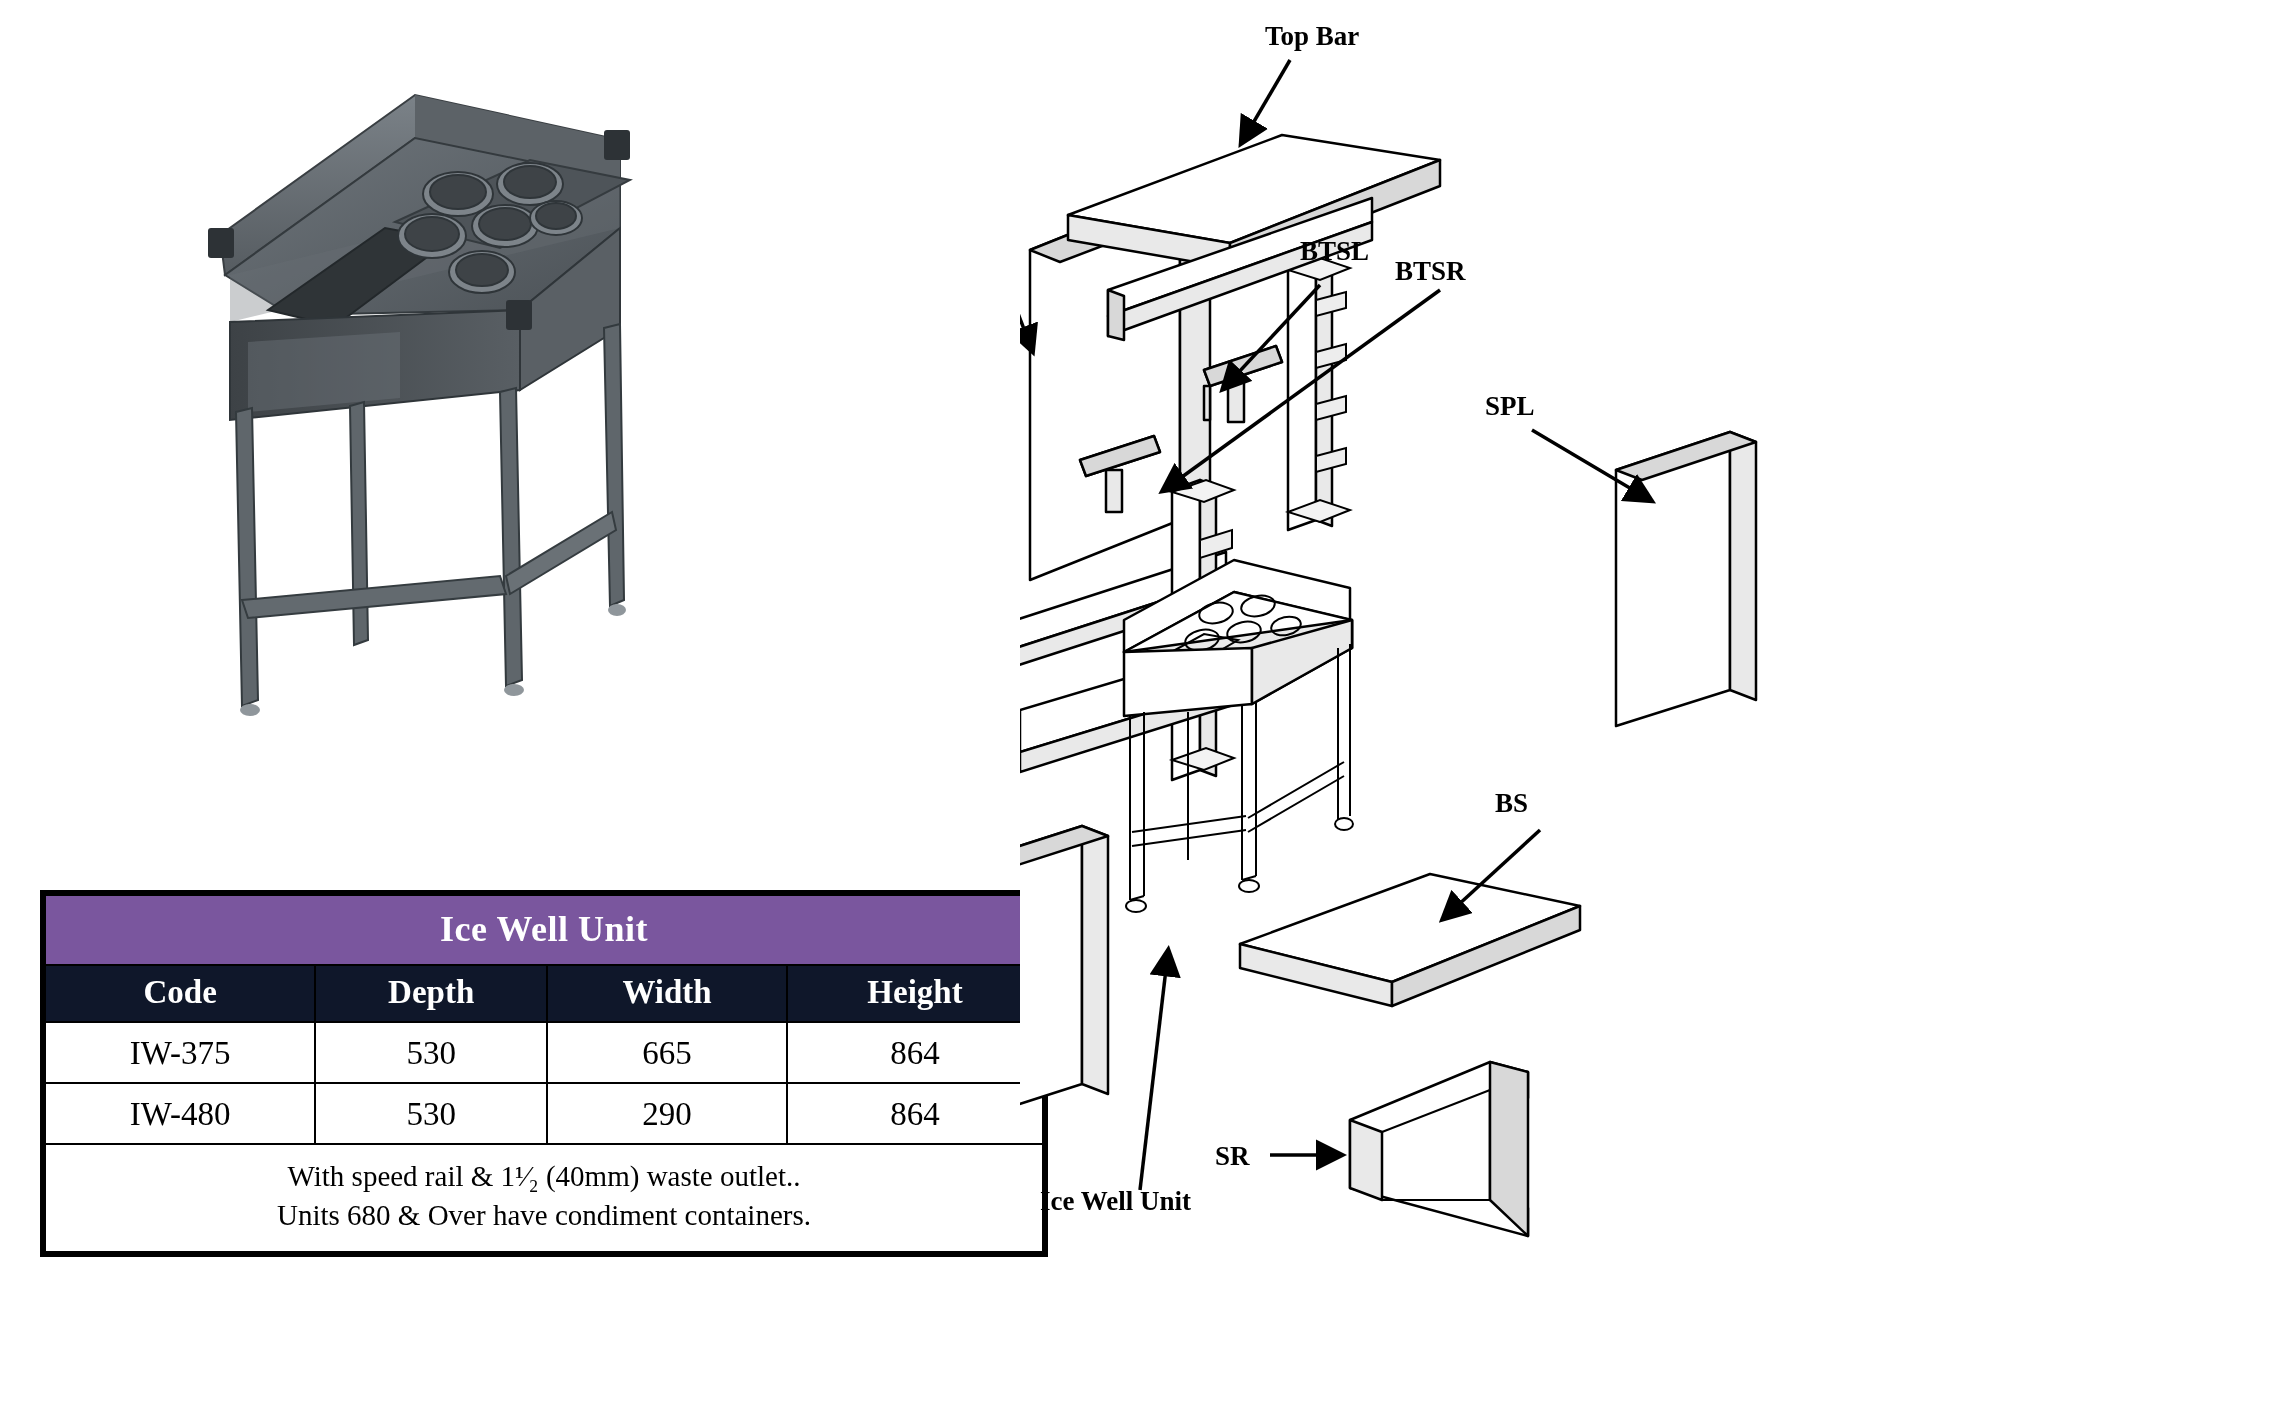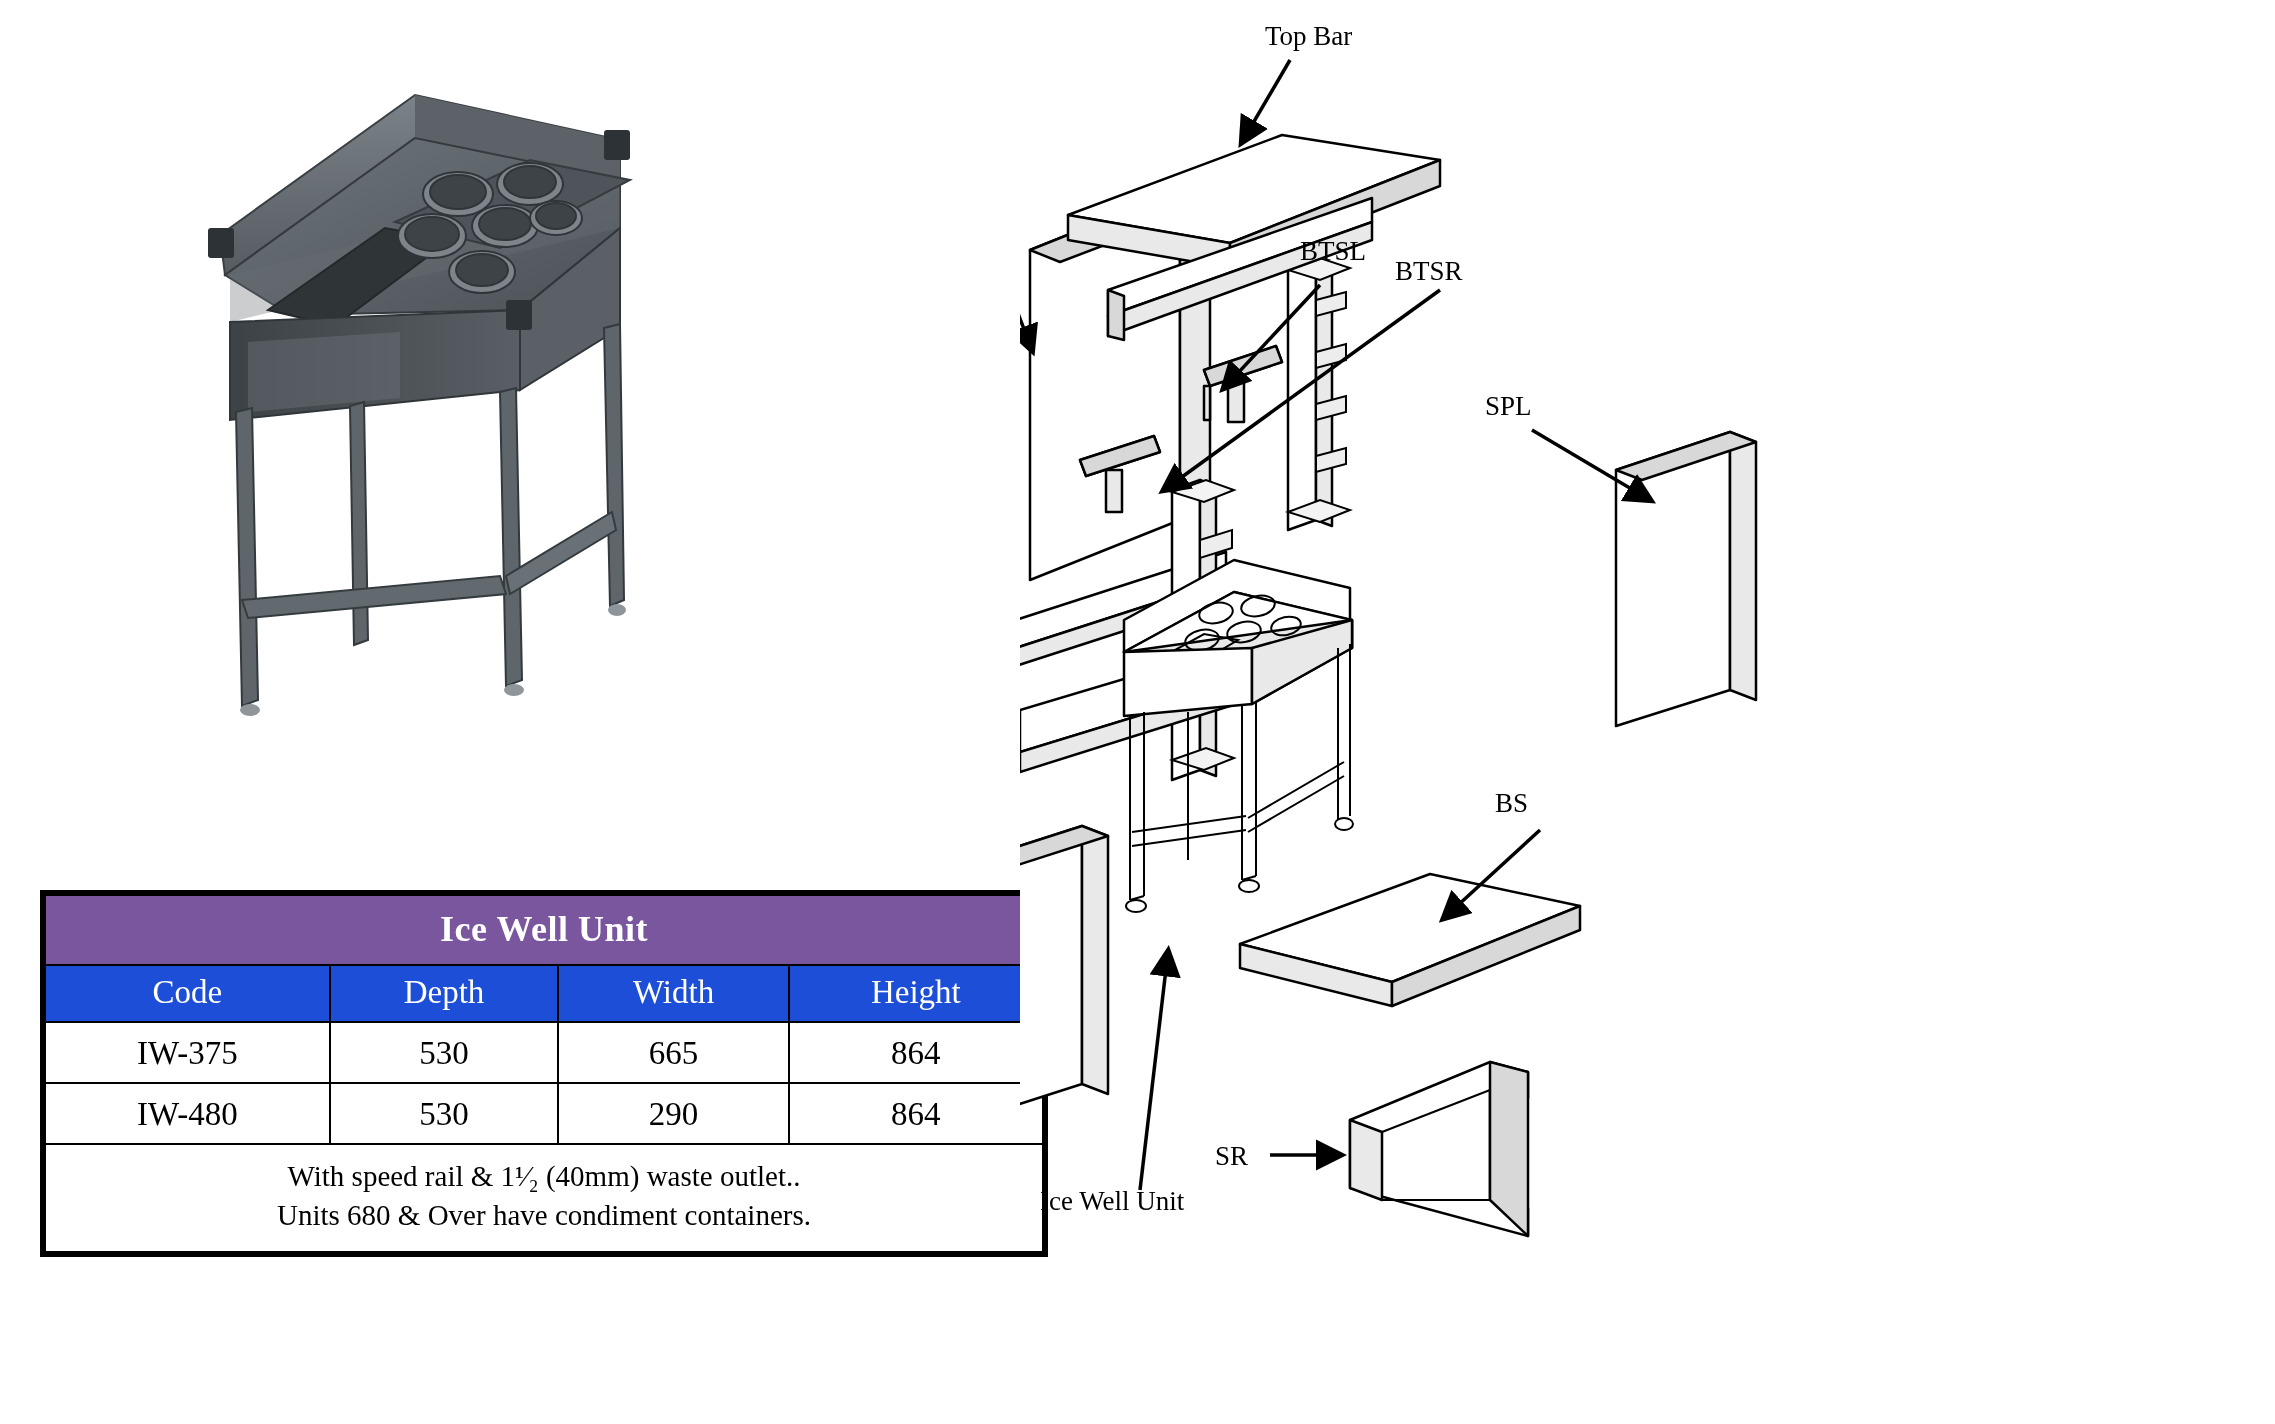--- a/index.html
+++ b/index.html
@@ -52,24 +52,24 @@
   }
   .tbl-title {
     background: #7a569e;
     color: #ffffff;
     font-size: 36px;
     font-weight: bold;
     padding: 12px 0 14px 0;
     letter-spacing: 0.5px;
   }
   .tbl-head {
-    background: #1d4ed8;
+    background: #0f172a;
     color: #ffffff;
     font-size: 33px;
-    font-weight: normal;
+    font-weight: bold;
     padding: 8px 0 10px 0;
   }
   .tbl-cell {
     font-size: 33px;
     color: #000000;
     padding: 12px 0 10px 0;
     background: #ffffff;
   }
   .tbl-note {
     font-size: 29px;
@@ -81,20 +81,21 @@
     margin-top: 48px;
   }
 
   
   #exploded {
     position: absolute;
     left: 1020px;
     top: 0px;
     width: 1255px;
     height: 1138px;
+    font-weight: bold;
   }
   #exploded svg { display: block; }
 
   .lbl {
     font-family: "Liberation Serif", serif;
     font-size: 27px;
     fill: #000000;
   }
   .part-face   { fill: #ffffff; stroke: #000000; stroke-width: 2.5; stroke-linejoin: round; }
   .part-edge   { fill: #e9e9e9; stroke: #000000; stroke-width: 2.5; stroke-linejoin: round; }

